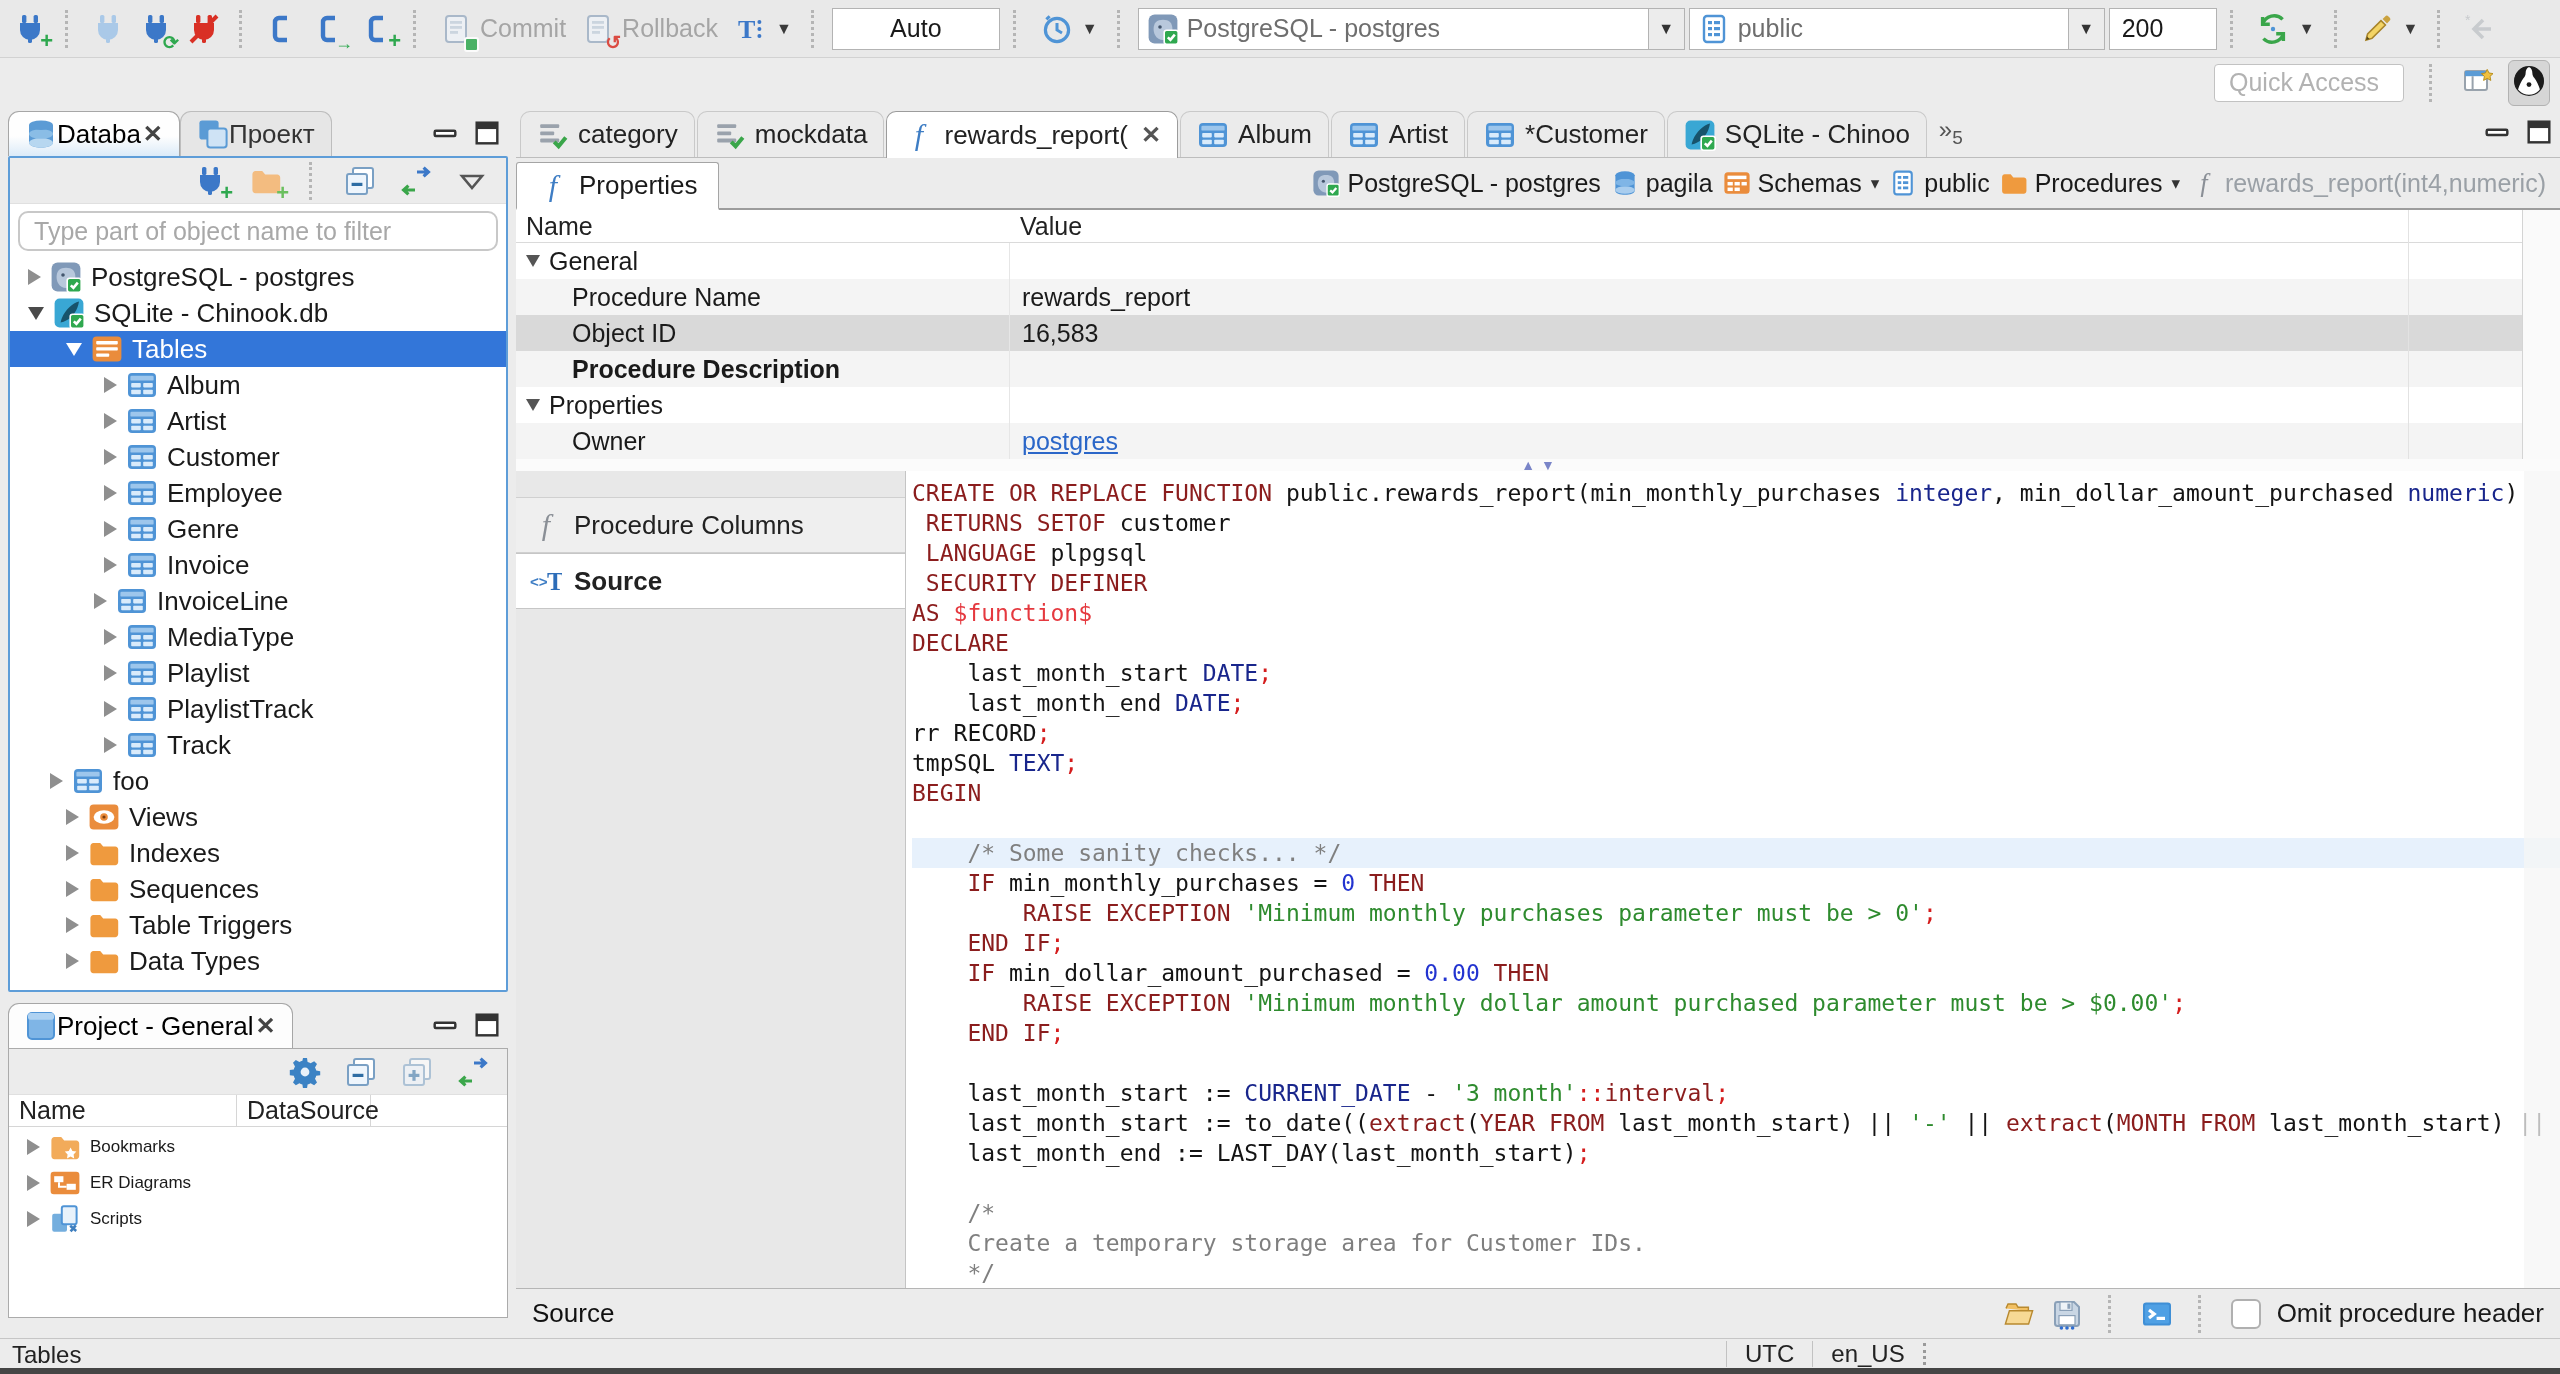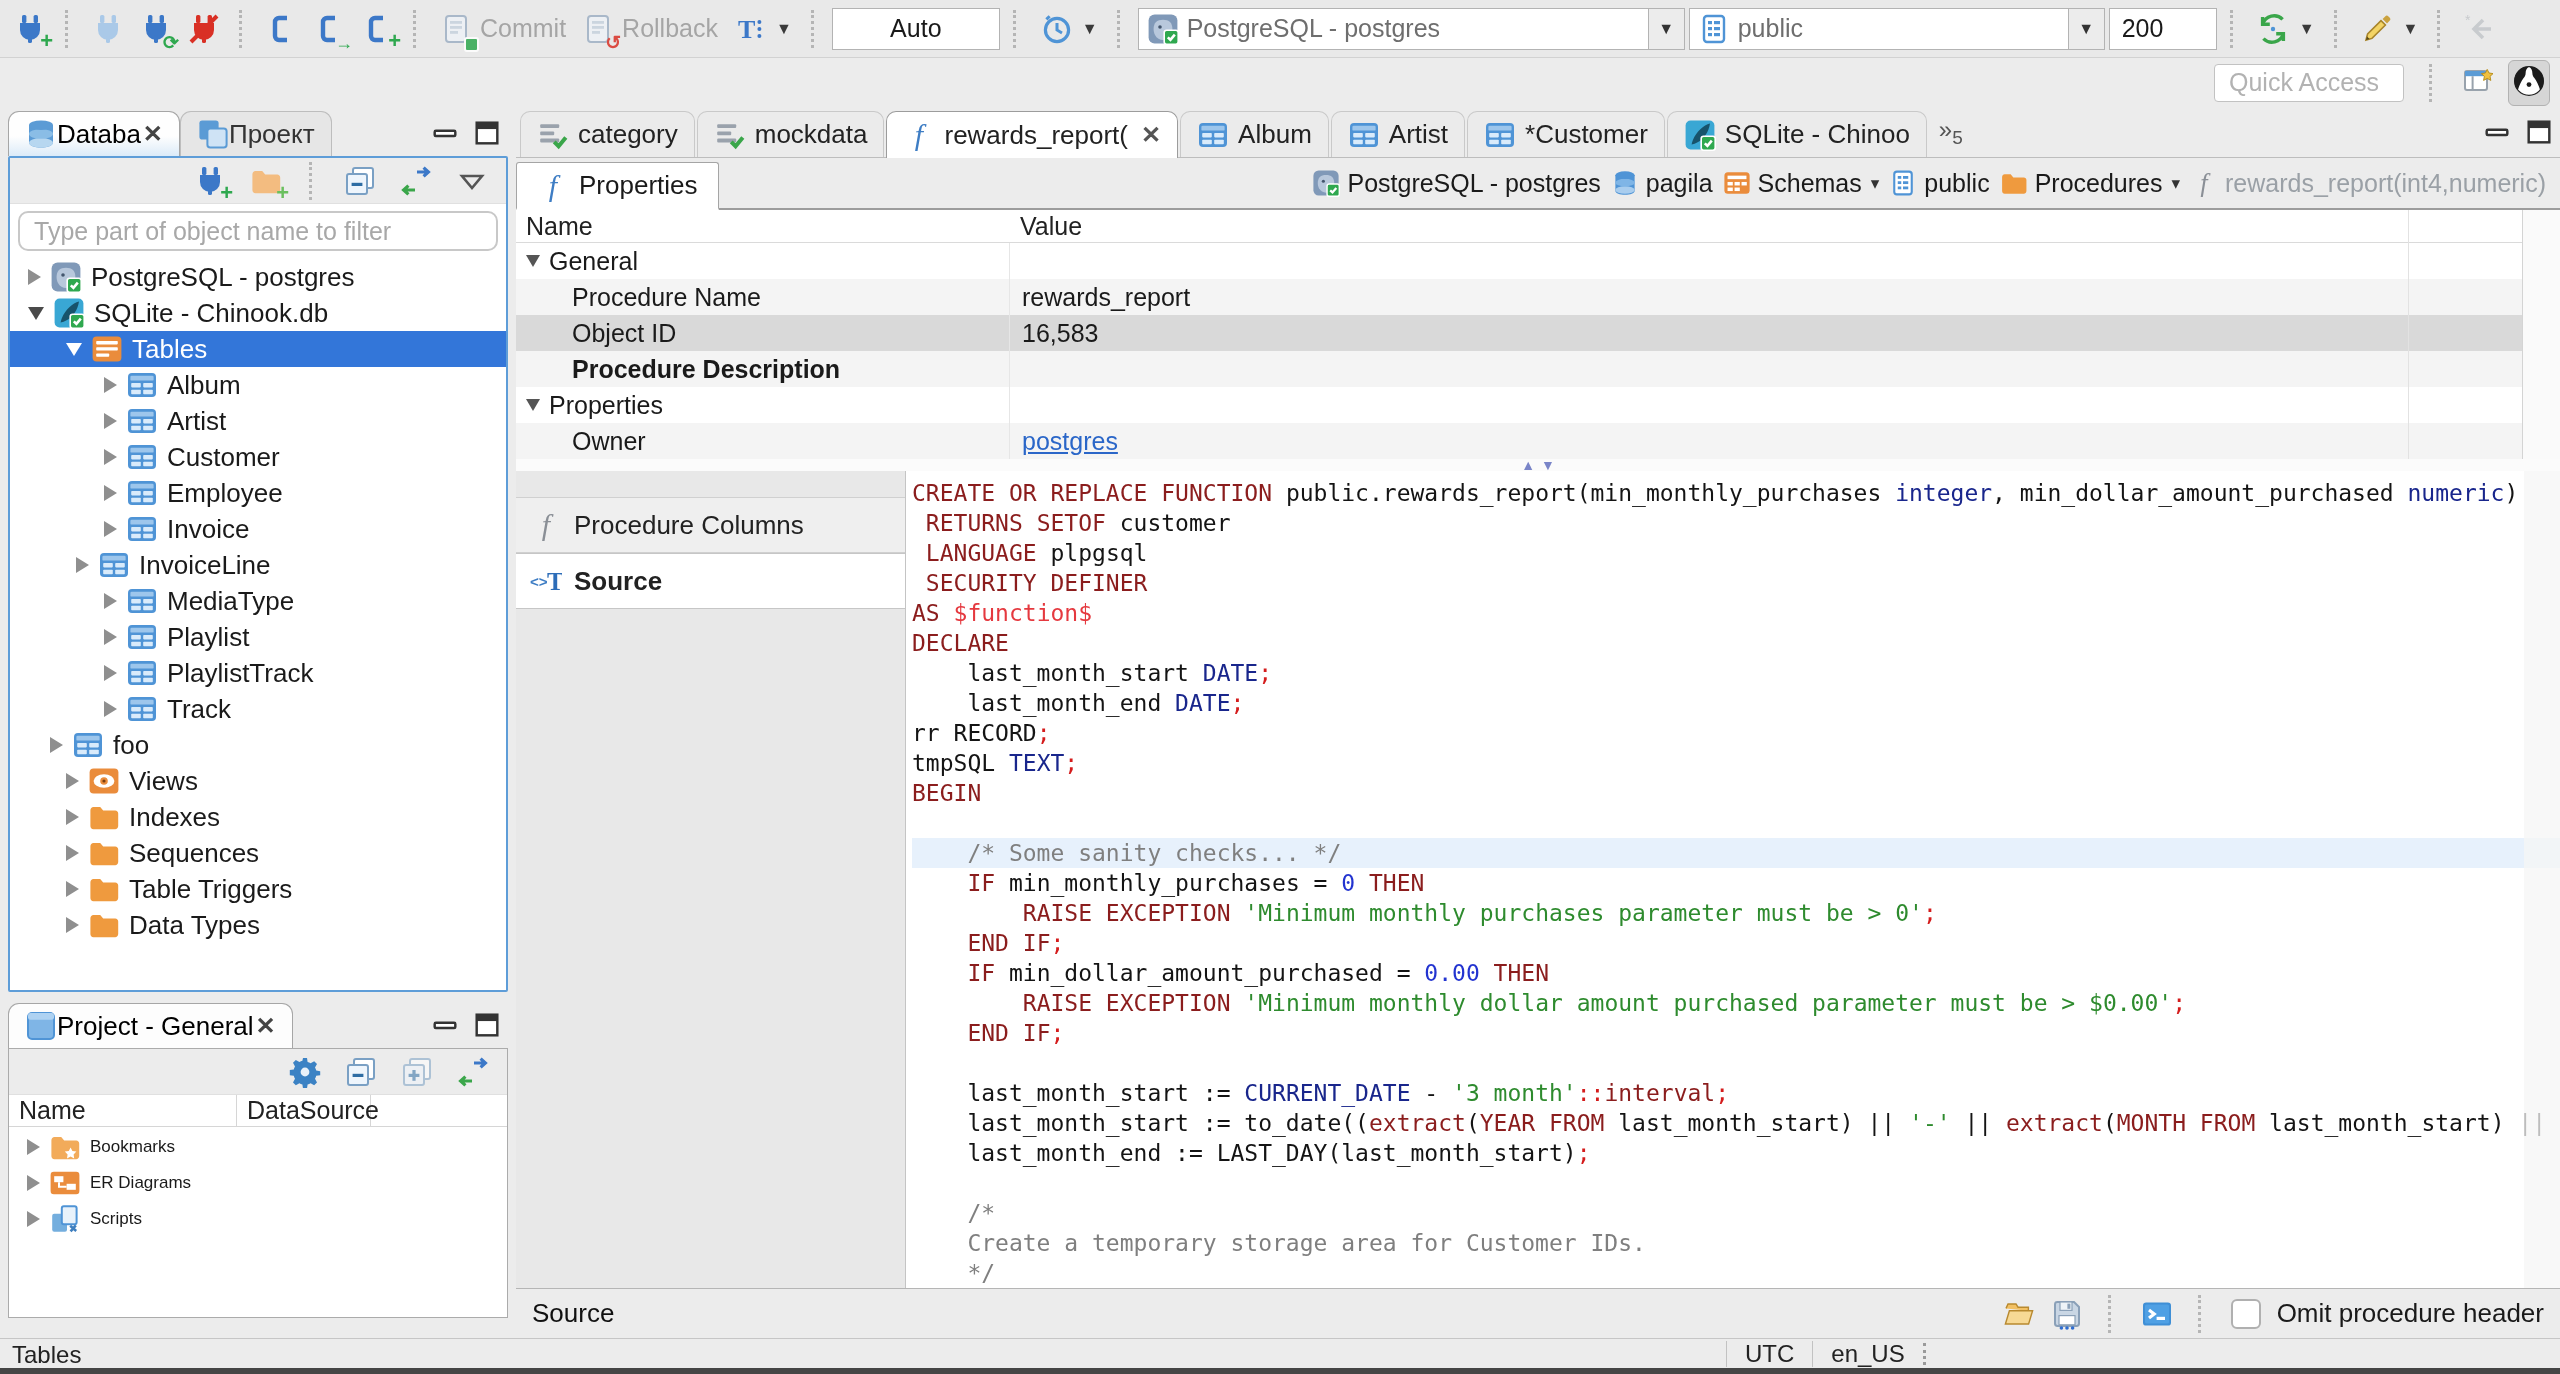--- a/index.html
+++ b/index.html
@@ -562,37 +562,53 @@
                 <g fill="#d9ebfb">
                   <rect x="2.6" y="7" width="4.8" height="2.2" rx="0.4"></rect>
                   <rect x="8.6" y="7" width="4.8" height="2.2" rx="0.4"></rect>
                   <rect x="2.6" y="10.4" width="4.8" height="2.2" rx="0.4"></rect>
                   <rect x="8.6" y="10.4" width="4.8" height="2.2" rx="0.4"></rect>
                 </g>
               </svg>
             </span>
             <span data-name="tree-item-label">Employee</span>
           </div>
-          <div class="trow" style="padding-left:94px" data-name="tree-item-invoice">
+          <div class="trow" style="padding-left:94px" data-name="tree-item-genre">
             <span class="exp c" data-name="collapsed-arrow-icon"></span>
             <span class="ic" data-name="table-icon">
               <svg viewBox="0 0 16 16">
                 <rect x="1" y="2" width="14" height="12" rx="2" fill="#4f94d6"></rect>
                 <rect x="2.2" y="3.4" width="11.6" height="2.4" rx="0.6" fill="#9dc6ec"></rect>
                 <g fill="#d9ebfb">
                   <rect x="2.6" y="7" width="4.8" height="2.2" rx="0.4"></rect>
                   <rect x="8.6" y="7" width="4.8" height="2.2" rx="0.4"></rect>
                   <rect x="2.6" y="10.4" width="4.8" height="2.2" rx="0.4"></rect>
                   <rect x="8.6" y="10.4" width="4.8" height="2.2" rx="0.4"></rect>
                 </g>
               </svg>
             </span>
+            <span data-name="tree-item-label">Genre</span>
+          </div>
+          <div class="trow" style="padding-left:94px" data-name="tree-item-invoice">
+            <span class="exp c" data-name="collapsed-arrow-icon"></span>
+            <span class="ic" data-name="table-icon">
+              <svg viewBox="0 0 16 16">
+                <rect x="1" y="2" width="14" height="12" rx="2" fill="#4f94d6"></rect>
+                <rect x="2.2" y="3.4" width="11.6" height="2.4" rx="0.6" fill="#9dc6ec"></rect>
+                <g fill="#d9ebfb">
+                  <rect x="2.6" y="7" width="4.8" height="2.2" rx="0.4"></rect>
+                  <rect x="8.6" y="7" width="4.8" height="2.2" rx="0.4"></rect>
+                  <rect x="2.6" y="10.4" width="4.8" height="2.2" rx="0.4"></rect>
+                  <rect x="8.6" y="10.4" width="4.8" height="2.2" rx="0.4"></rect>
+                </g>
+              </svg>
+            </span>
             <span data-name="tree-item-label">Invoice</span>
           </div>
-          <div class="trow" style="padding-left:66px" data-name="tree-item-invoiceline">
+          <div class="trow" style="padding-left:84px" data-name="tree-item-invoiceline">
             <span class="exp c" data-name="collapsed-arrow-icon"></span>
             <span class="ic" data-name="table-icon">
               <svg viewBox="0 0 16 16">
                 <rect x="1" y="2" width="14" height="12" rx="2" fill="#4f94d6"></rect>
                 <rect x="2.2" y="3.4" width="11.6" height="2.4" rx="0.6" fill="#9dc6ec"></rect>
                 <g fill="#d9ebfb">
                   <rect x="2.6" y="7" width="4.8" height="2.2" rx="0.4"></rect>
                   <rect x="8.6" y="7" width="4.8" height="2.2" rx="0.4"></rect>
                   <rect x="2.6" y="10.4" width="4.8" height="2.2" rx="0.4"></rect>
                   <rect x="8.6" y="10.4" width="4.8" height="2.2" rx="0.4"></rect>

